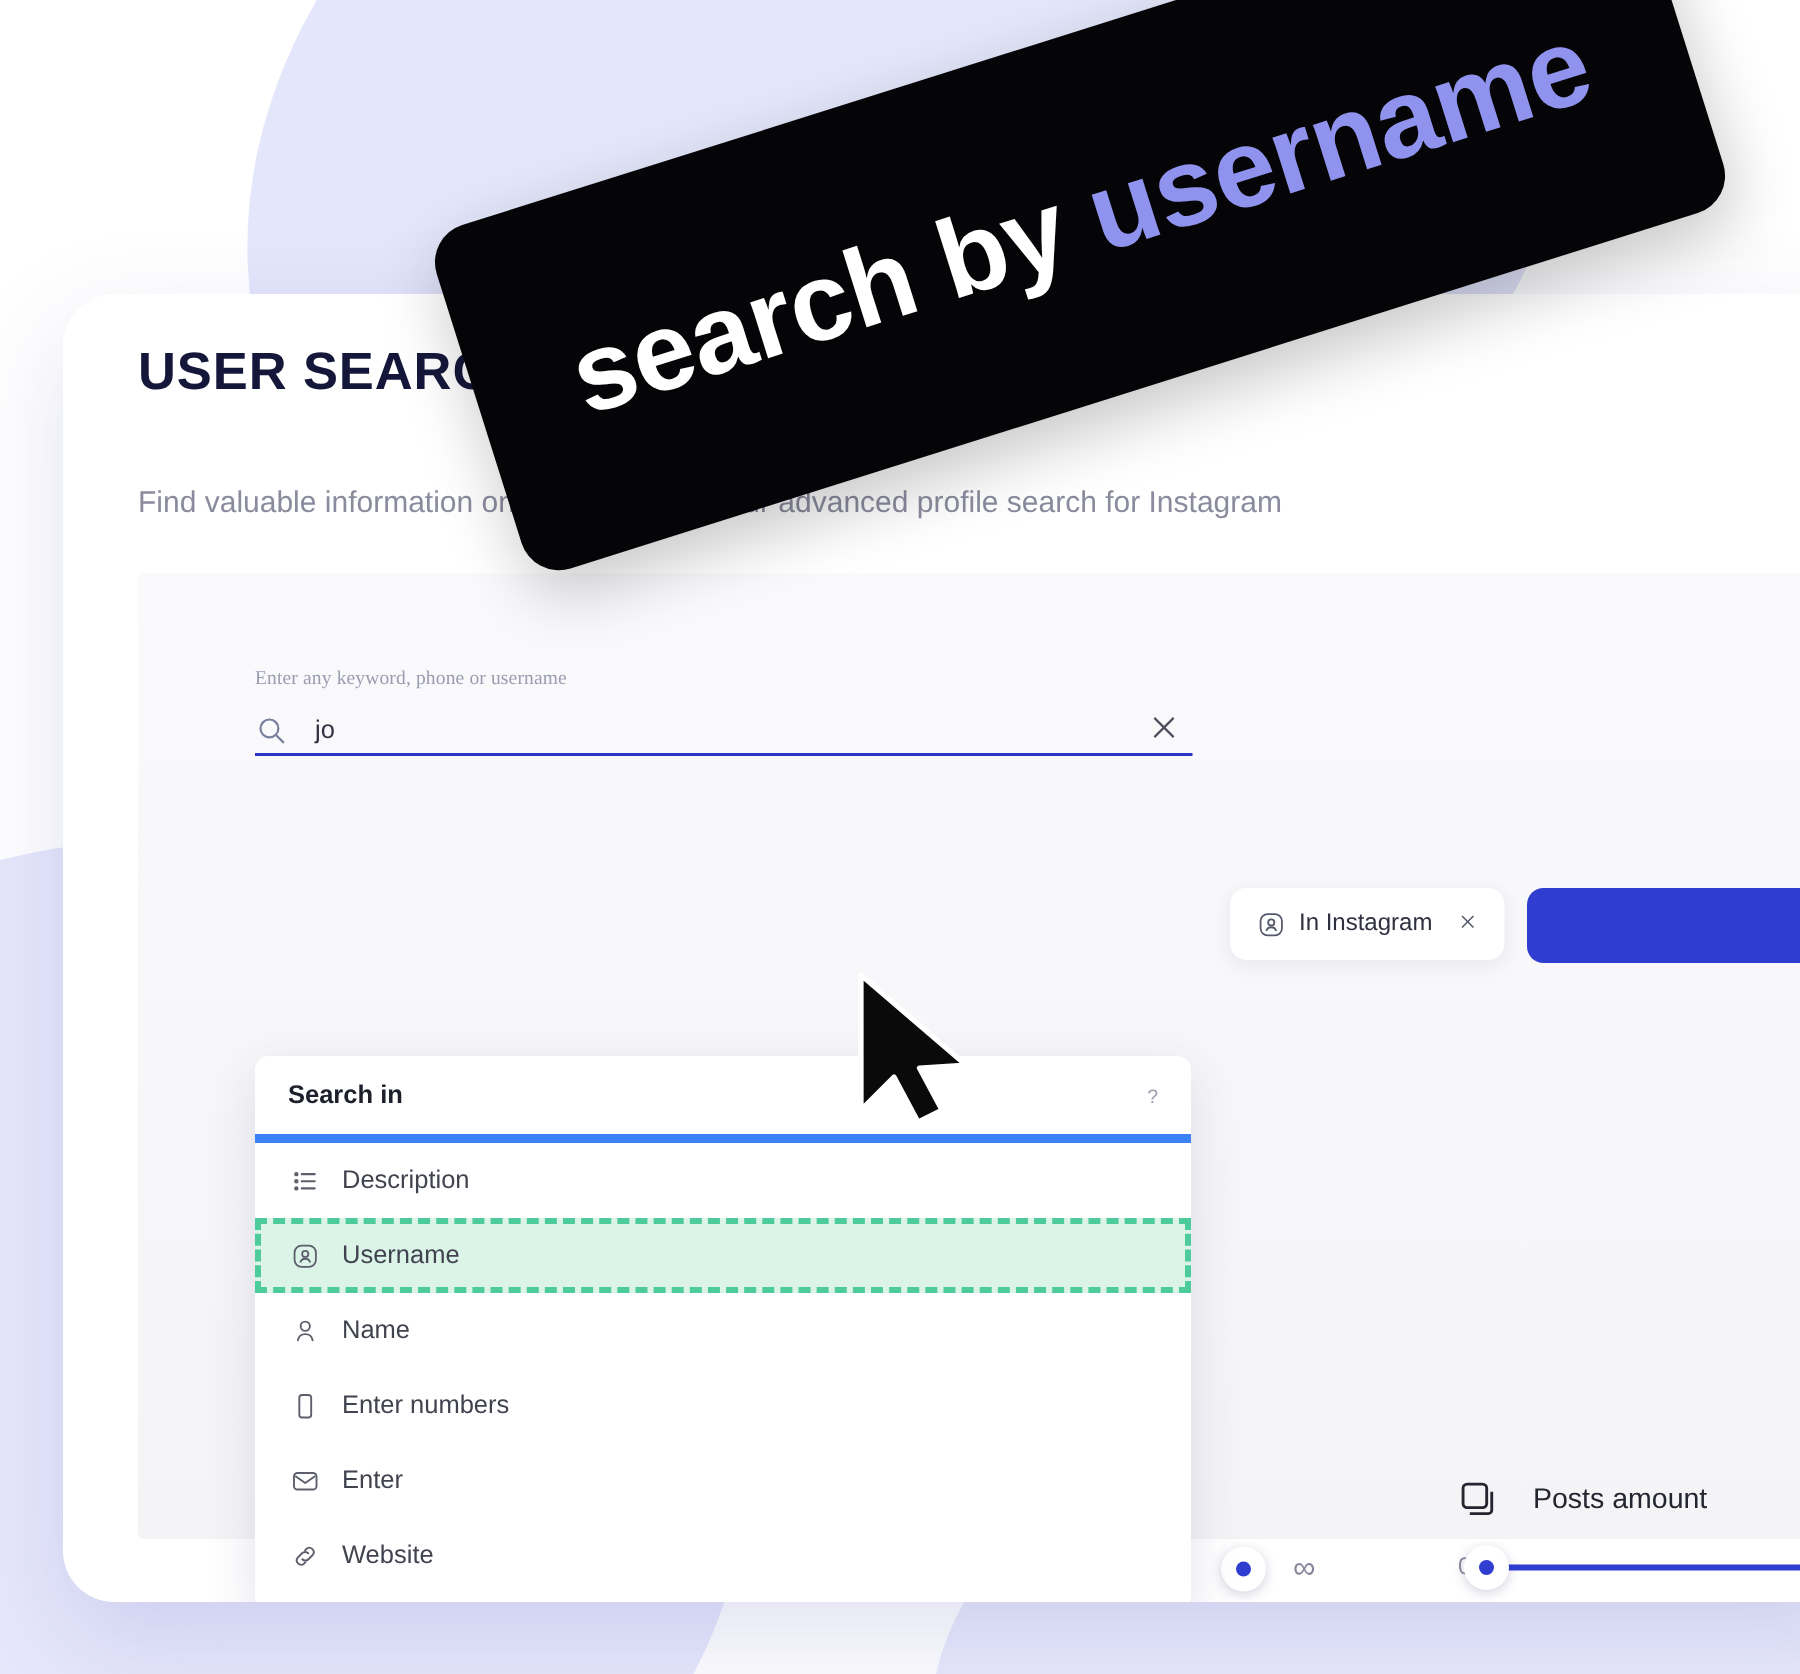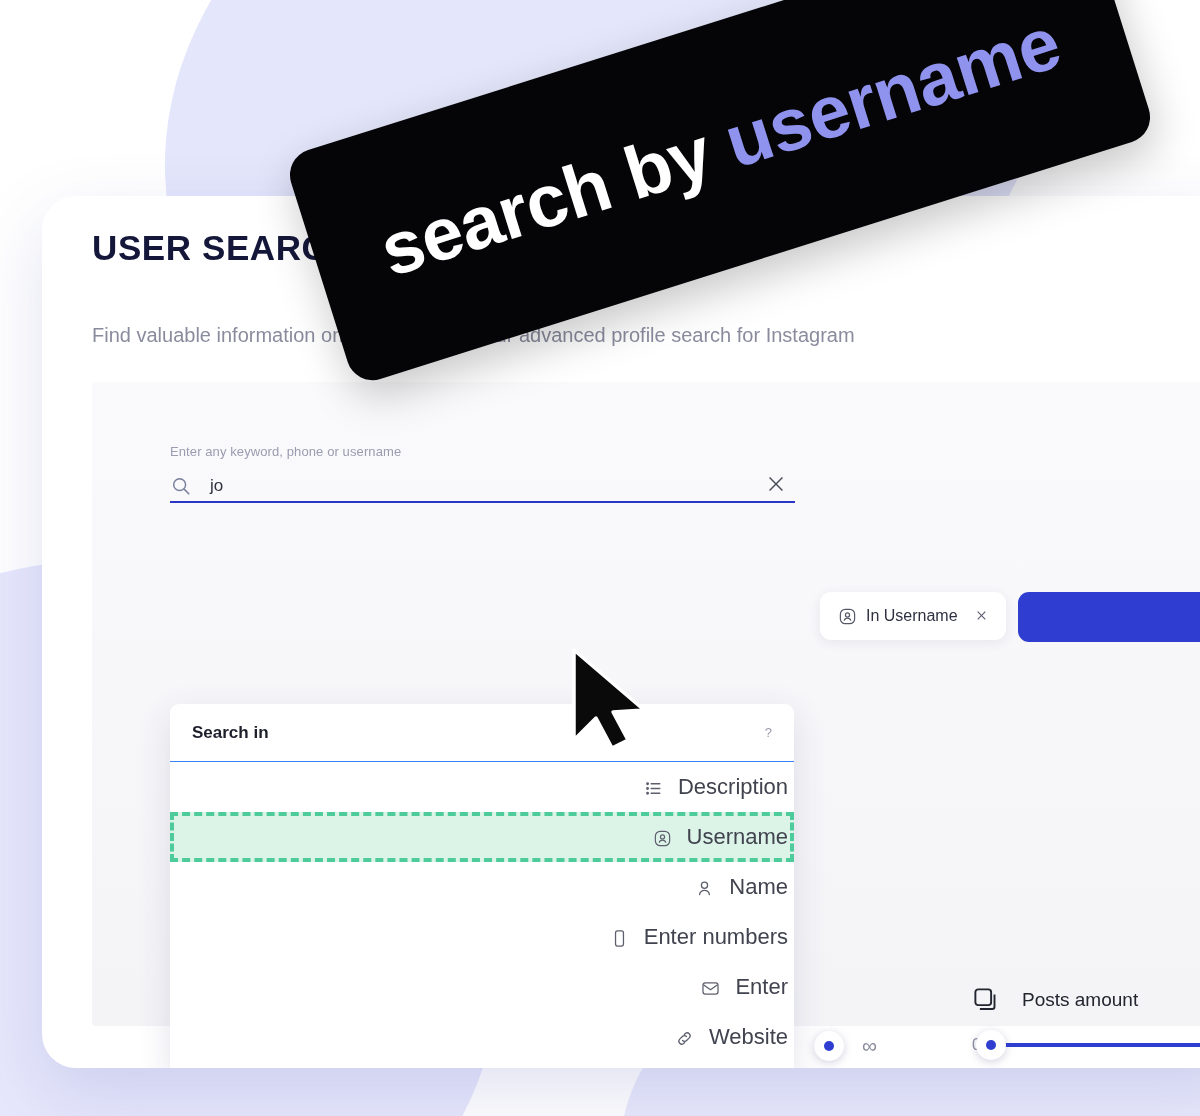--- a/index.html
+++ b/index.html
@@ -81,20 +81,21 @@
   .search-field {
     position:absolute;
     left:78px; top:62px;
     width:625px;
   }
   .search-label {
     font-size:13px;
     color:#9a9cb0;
     letter-spacing:.1px;
     margin-bottom:6px;
+    font-family:Liberation Serif, serif;
   }
   .search-inner {
     display:flex;
     align-items:center;
     height:32px;
     border-bottom:2px solid #2b36c4;
     position:relative;
     margin-top:12px;
   }
   .search-icon { width:22px; height:22px; flex:0 0 22px; color:#787f9c; }
@@ -202,34 +203,33 @@
     border-radius:9px;
     box-shadow:0 10px 34px rgba(55,55,110,0.14);
     z-index:5;
     overflow:hidden;
     padding-bottom:12px;
   }
   .dd-head {
     display:flex; align-items:center; justify-content:space-between;
     height:58px;
     padding:0 22px;
-    border-bottom:1px solid #3b82f6;
+    border-bottom:6px solid #3b82f6;
   }
   .dd-head-title { font-size:17px; font-weight:bold; color:#1d1f2b; }
   .dd-help { font-size:13px; color:#9a9cab; cursor:pointer; }
   .dd-item {
     display:flex; align-items:center;
     gap:15px;
     height:50px;
-    padding:0 6px;
-    font-size:22px;
+    padding:0 24px;
+    font-size:17px;
     color:#41434f;
     cursor:pointer;
     position:relative;
-    justify-content:flex-end;
   }
   .dd-item .dd-icon { width:19px; height:19px; color:#5d5f6c; flex:0 0 19px; }
   .dd-item.selected {
     background:#dcf3e8;
   }
   .dd-item.selected::before {
     content:"";
     position:absolute;
     inset:0;
     border:4px dashed #4ecb9a;
@@ -306,21 +306,21 @@
     </div>
 
     <div class="chip">
       <span class="chip-icon">
         <svg viewBox="0 0 24 24" fill="none" stroke="currentColor" stroke-width="1.5">
           <rect x="3" y="3" width="18" height="18" rx="6"></rect>
           <circle cx="12" cy="10" r="2.6"></circle>
           <path d="M7.8 17.2c.7-2.1 2.3-3.1 4.2-3.1s3.5 1 4.2 3.1"></path>
         </svg>
       </span>
-      <span>In Username</span>
+      <span>In Instagram</span>
       <span class="chip-x">
         <svg width="13" height="13" viewBox="0 0 24 24" fill="none" stroke="currentColor" stroke-width="1.9">
           <line x1="5" y1="5" x2="19" y2="19"></line>
             <line x1="19" y1="5" x2="5" y2="19"></line>
         </svg>
       </span>
     </div>
 
     <div class="go-btn">
       <span></span>

